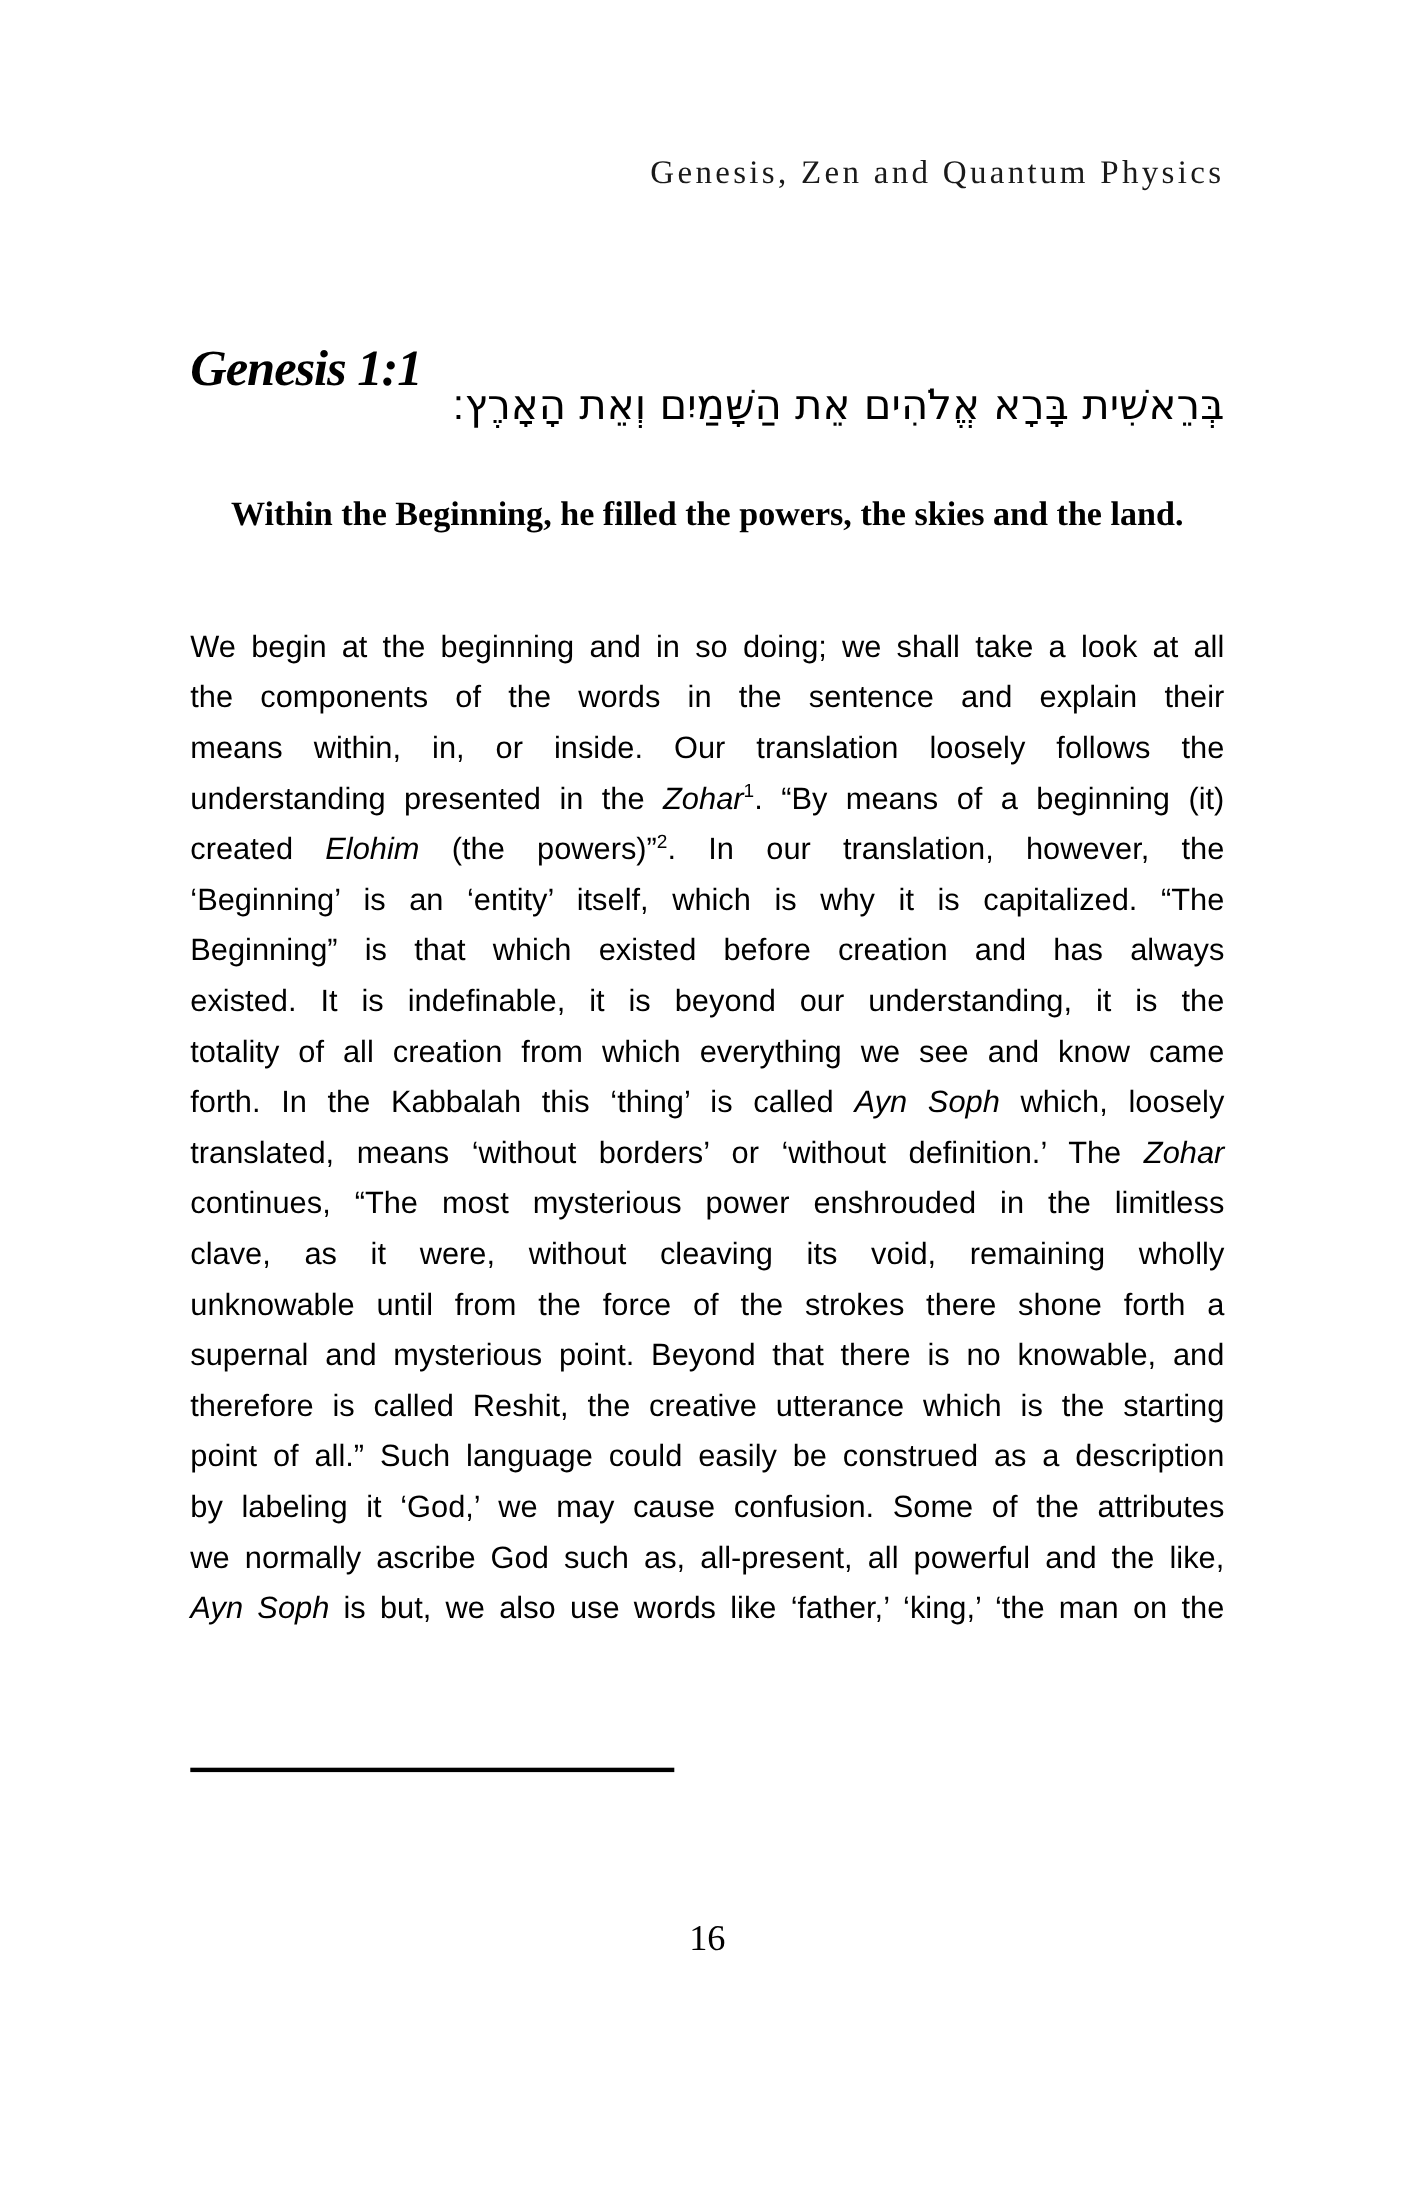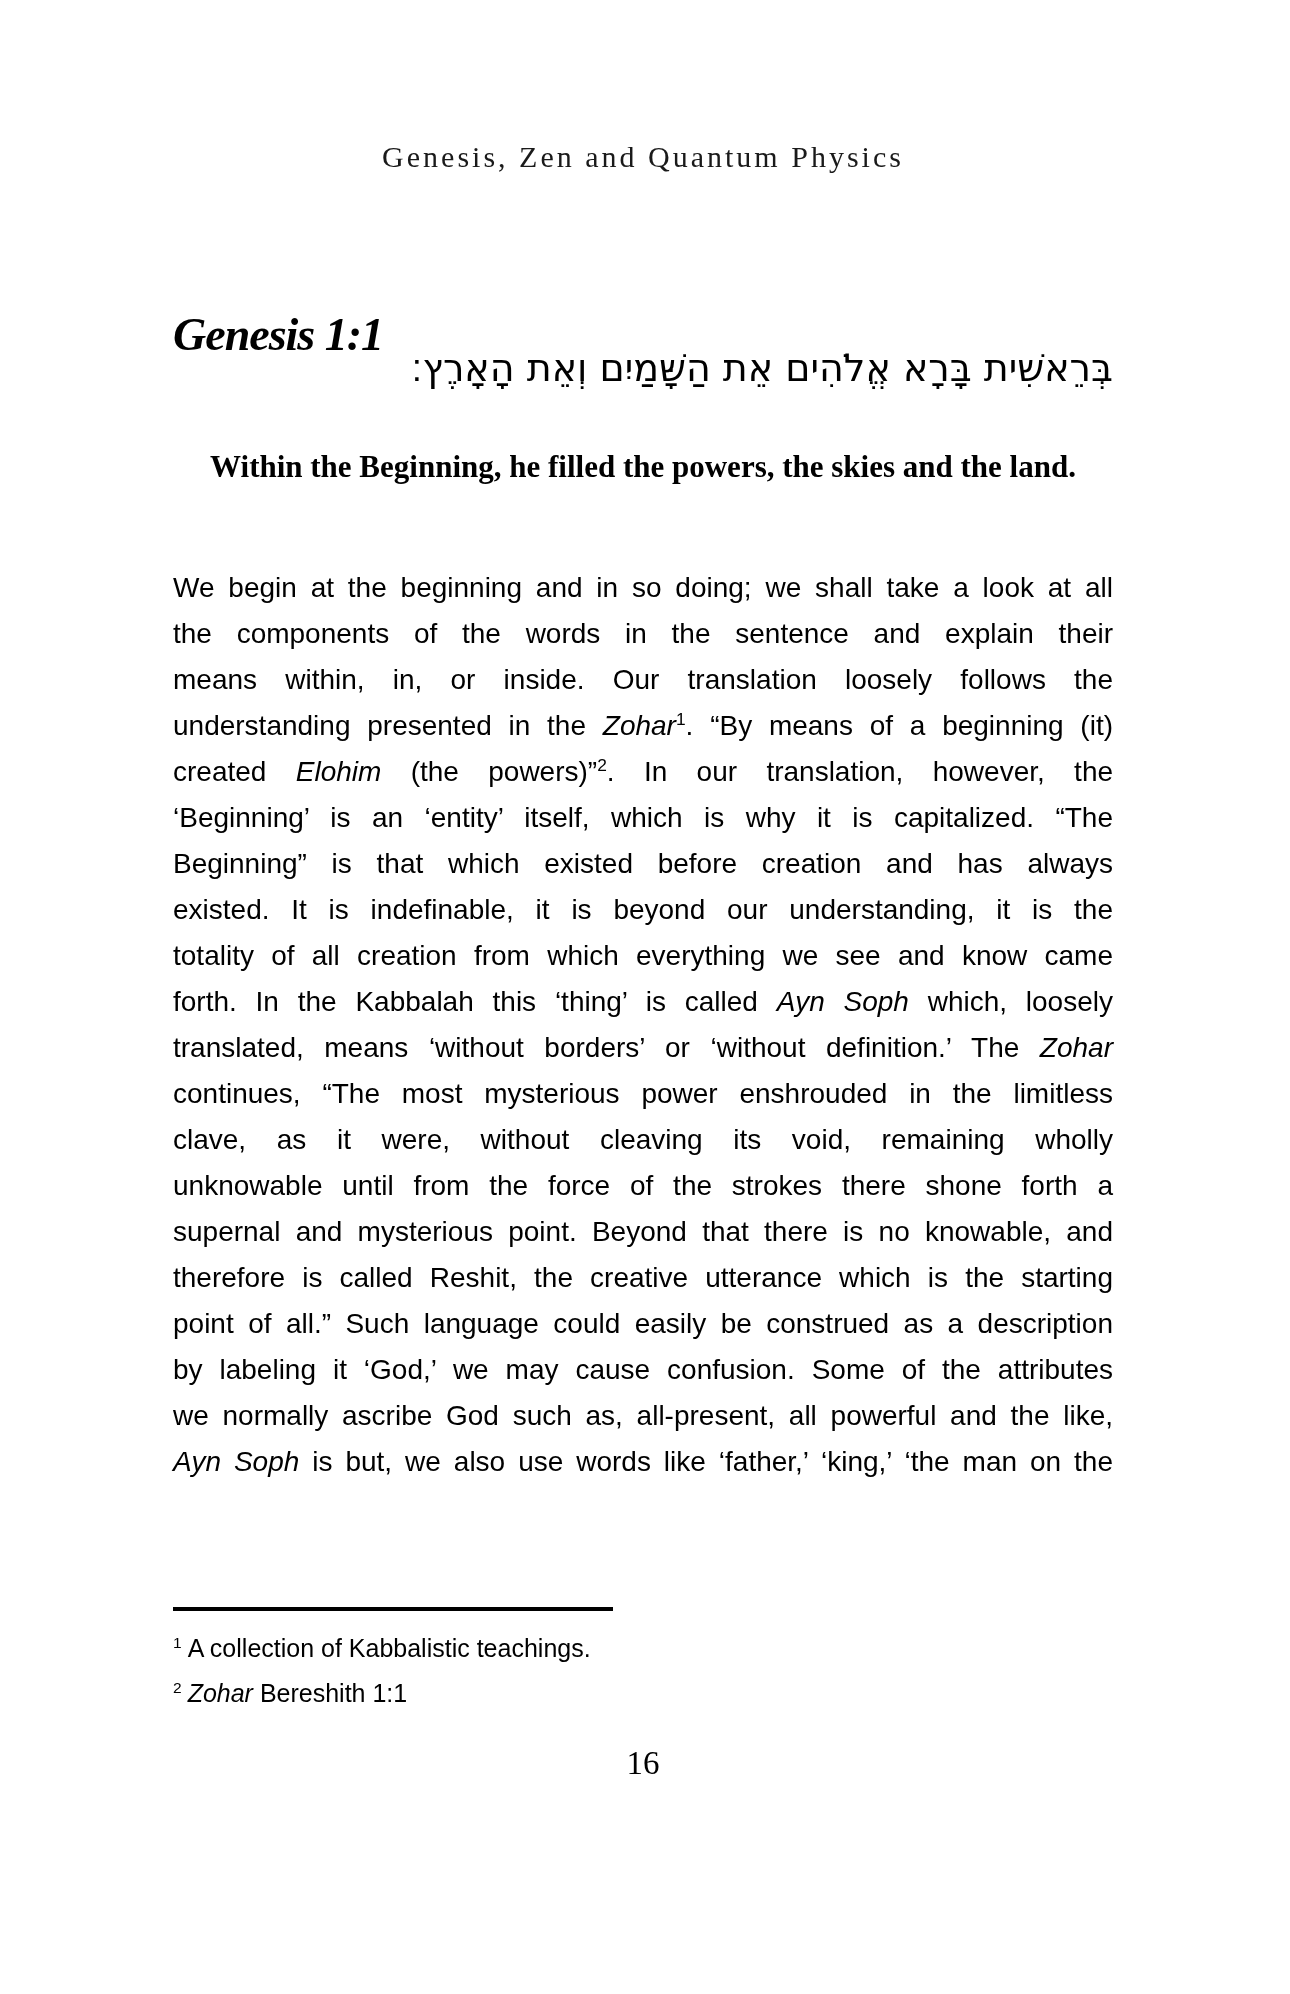--- a/index.html
+++ b/index.html
@@ -16,21 +16,21 @@
     overflow: hidden;
   }
   .col {
     position: absolute;
     left: 173px;
     width: 940px;
   }
   
   #running-header {
     top: 140px;
-    text-align: center;
+    text-align: right;
     font-family: "Liberation Serif", serif;
     font-size: 30px;
     letter-spacing: 3px;
     color: #1a1a1a;
   }
   
   #chapter-title {
     top: 308px;
     font-family: "Liberation Serif", serif;
     font-weight: bold;
@@ -135,20 +135,16 @@
       <div class="pline"><span>supernal and mysterious point. Beyond that there is no knowable, and</span></div>
       <div class="pline"><span>therefore is called Reshit, the creative utterance which is the starting</span></div>
       <div class="pline"><span>point of all.” Such language could easily be construed as a description</span></div>
       <div class="pline"><span>by labeling it ‘God,’ we may cause confusion. Some of the attributes</span></div>
       <div class="pline"><span>we normally ascribe God such as, all-present, all powerful and the like,</span></div>
       <div class="pline"><span class="it">Ayn Soph</span><span> is but, we also use words like ‘father,’ ‘king,’ ‘the man on the</span></div>
     </div>
 
   <div id="footnote-separator"></div>
 
-  <div id="footnotes" class="col">
-      <div class="footnote"><sup>1</sup><span>A collection of Kabbalistic teachings.</span></div>
-      <div class="footnote"><sup>2</sup><span class="it">Zohar</span><span> Bereshith 1:1</span></div>
-    </div>
 
   <div id="page-number" class="col">16</div>
 
 </div>
 
 </body></html>

